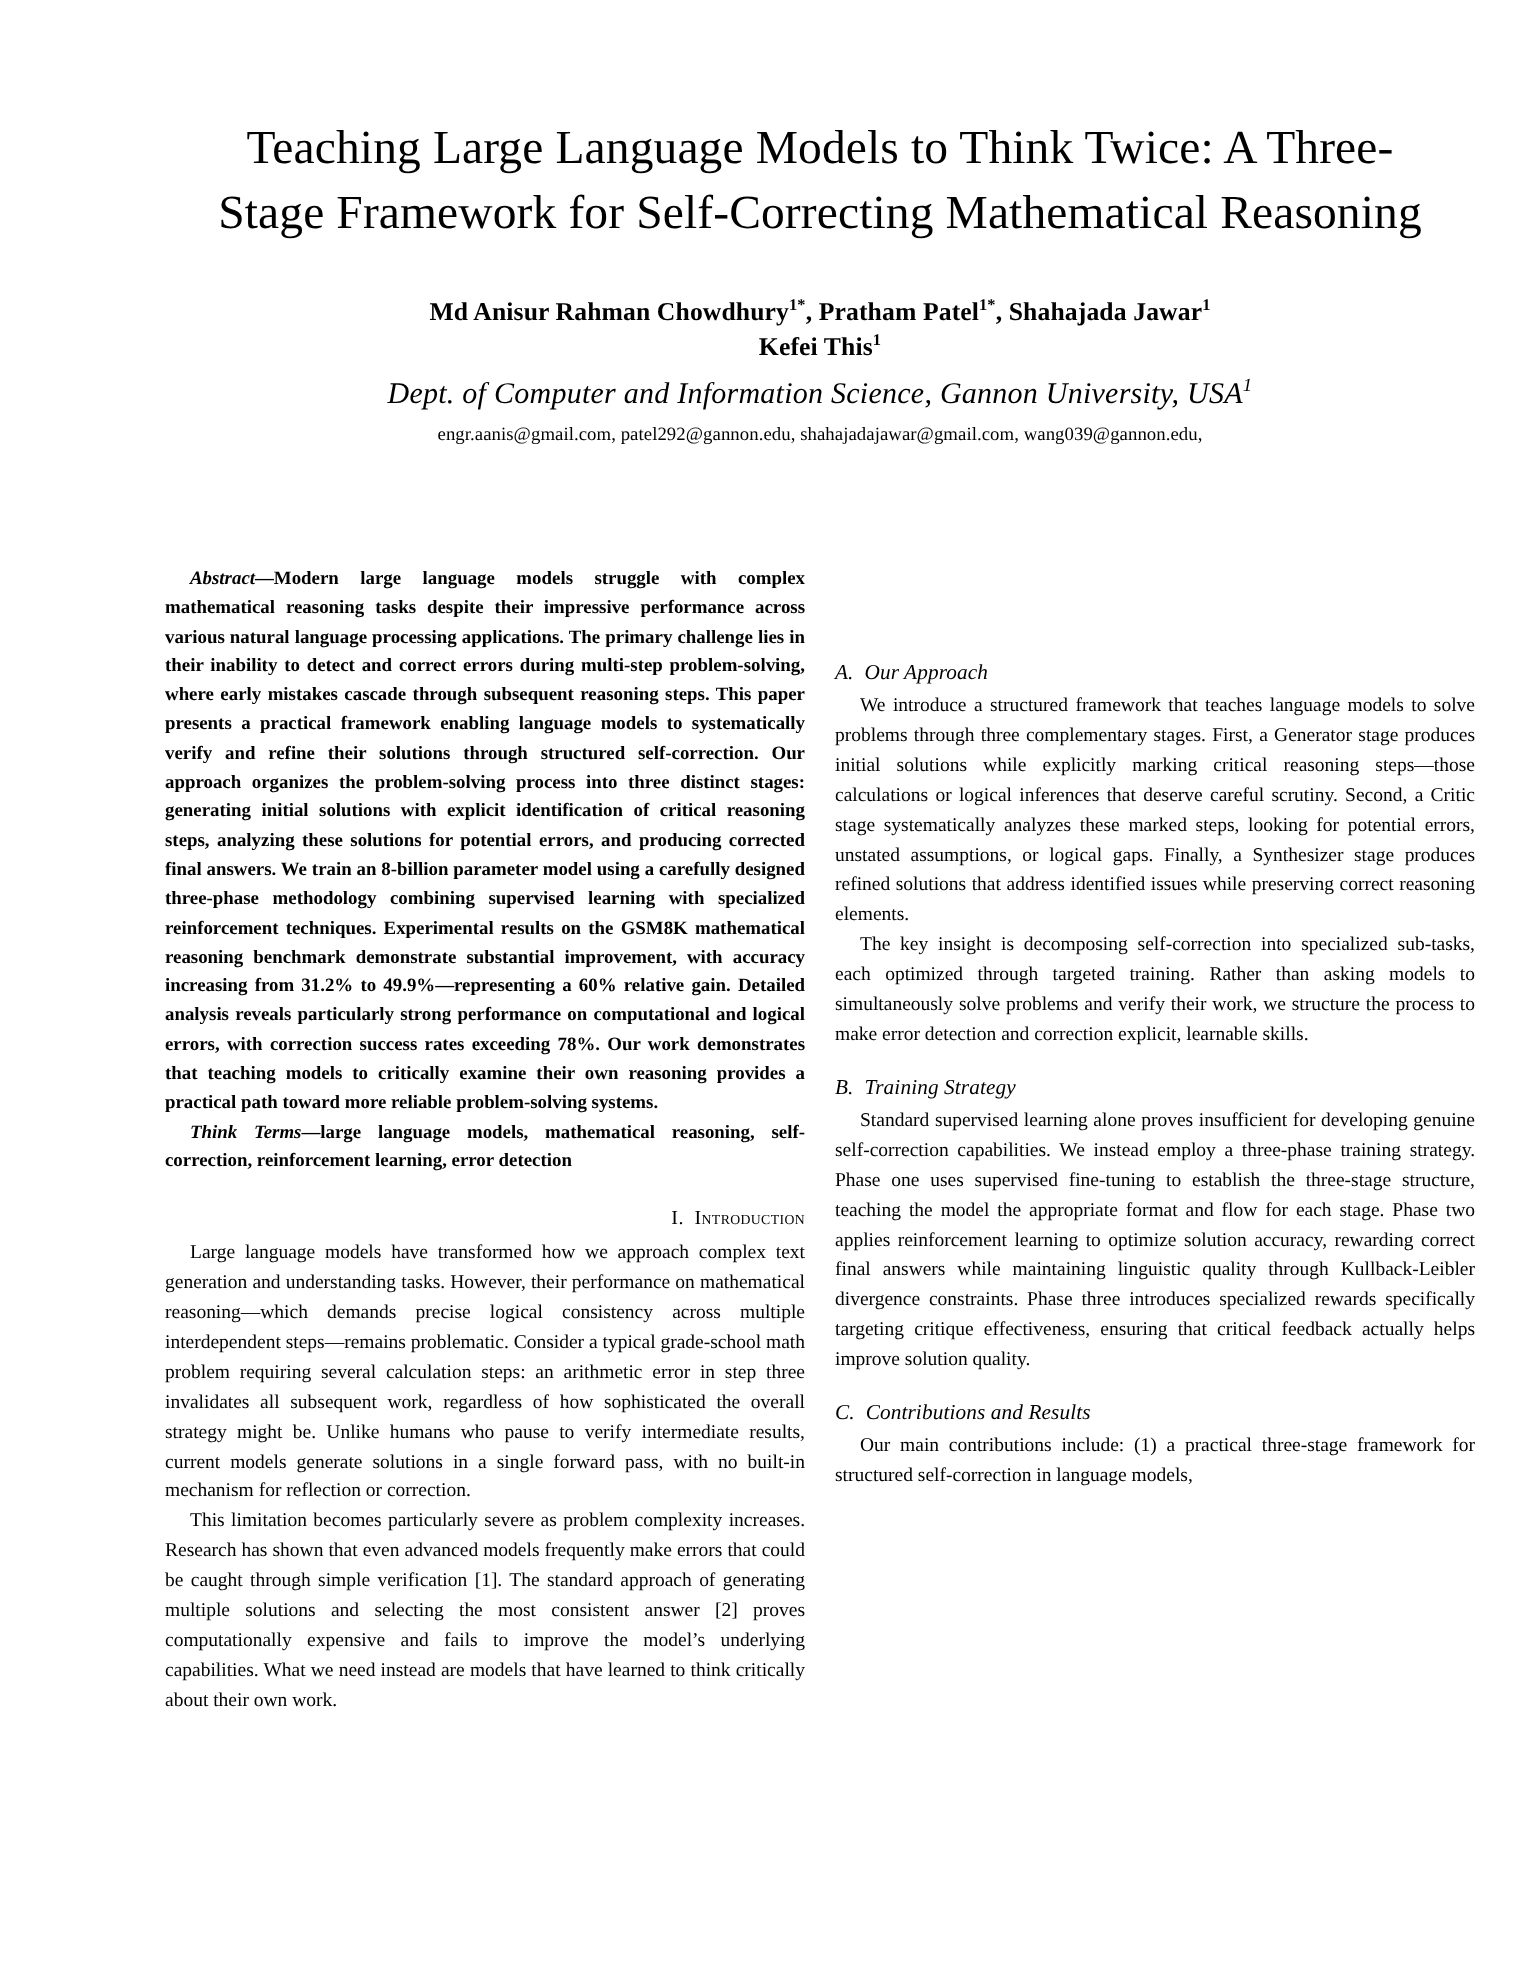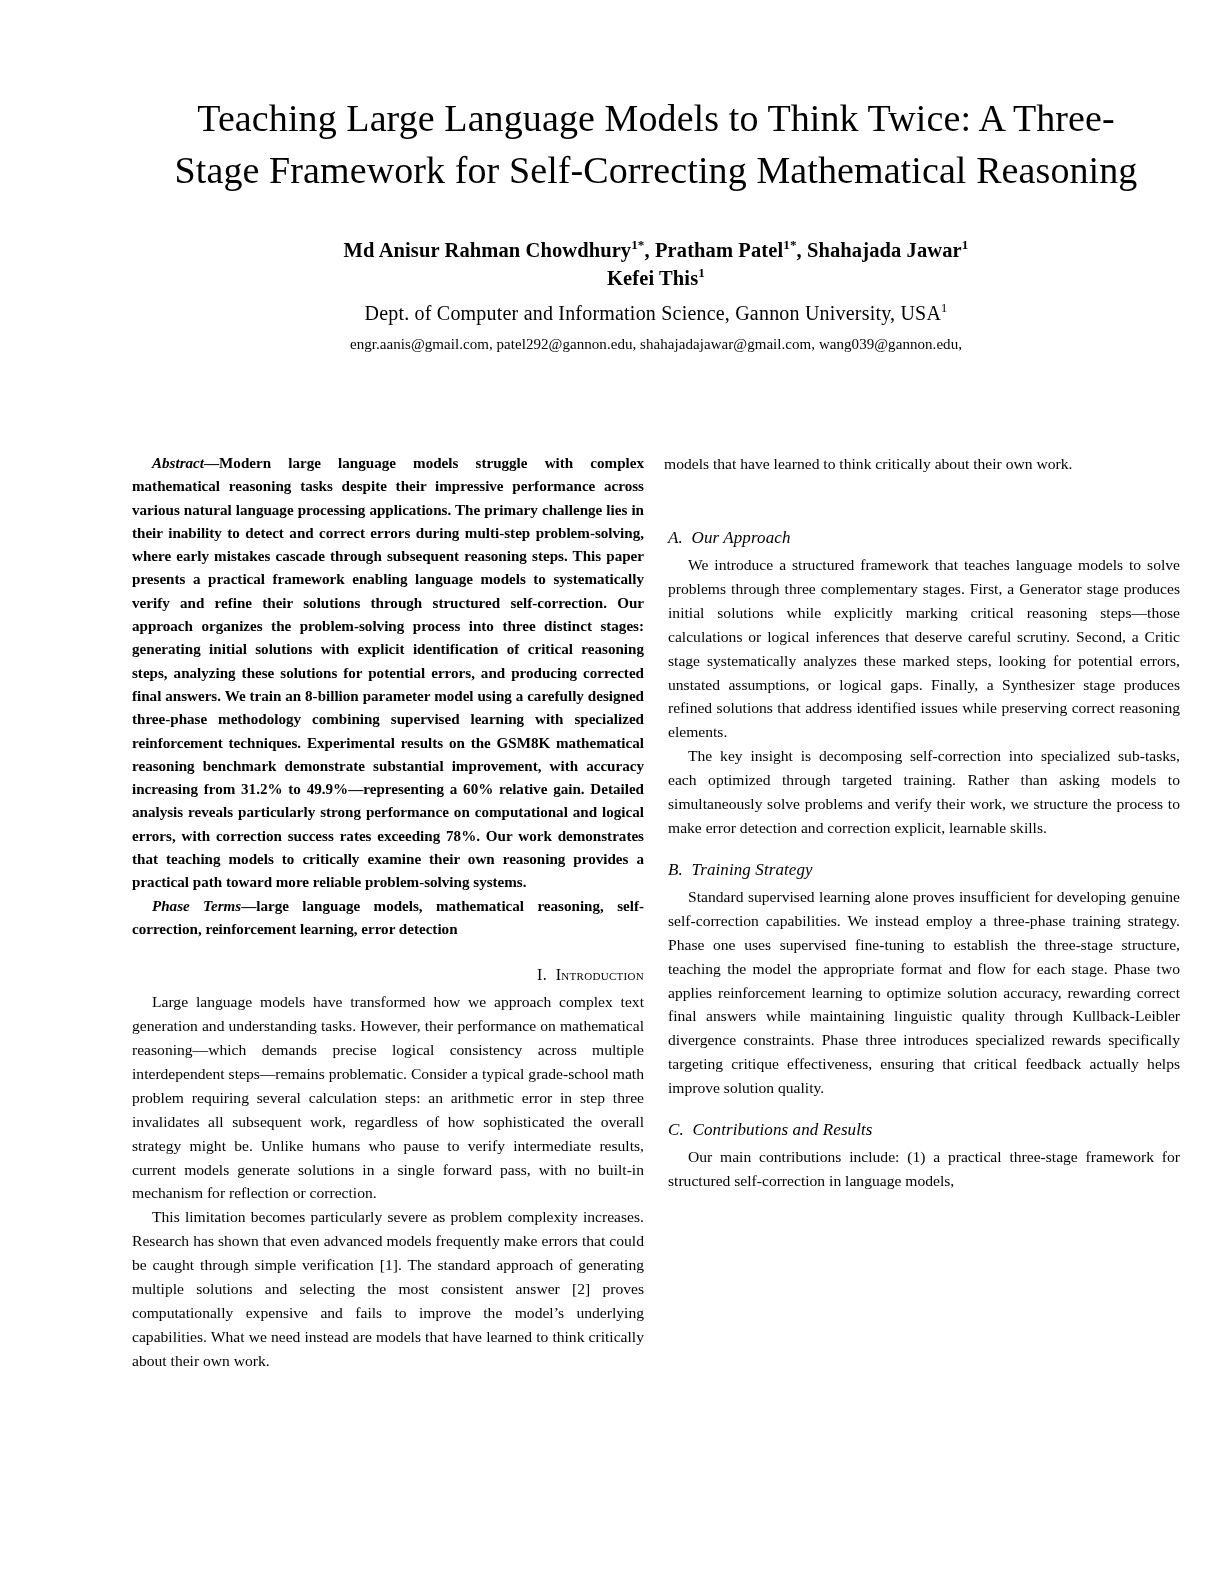--- a/index.html
+++ b/index.html
@@ -55,21 +55,22 @@
     vertical-align: super;
     line-height: 0;
     font-weight: bold;
   }
   .authors-line2 {
     display: block;
   }
 
   .affiliation {
     margin-top: 9px;
-    font-size: 20px;
+    font-size: 24px;
+    font-style: italic;
     letter-spacing: 0.2px;
   }
   .affiliation sup {
     font-size: 0.62em;
     vertical-align: super;
     line-height: 0;
   }
 
   .emails {
     margin-top: 11px;
@@ -165,21 +166,21 @@
   </div>
 
   <div class="columns">
 
     <div class="col">
 
       <div class="abstract">
         <p><span class="lead-italic">Abstract</span><span>—</span><span>Modern large language models struggle with complex mathematical reasoning tasks despite their impressive performance across various natural language processing applications. The primary challenge lies in their inability to detect and correct errors during multi-step problem-solving, where early mistakes cascade through subsequent reasoning steps. This paper presents a practical framework enabling language models to systematically verify and refine their solutions through structured self-correction. Our approach organizes the problem-solving process into three distinct stages: generating initial solutions with explicit identification of critical reasoning steps, analyzing these solutions for potential errors, and producing corrected final answers. We train an 8-billion parameter model using a carefully designed three-phase methodology combining supervised learning with specialized reinforcement techniques. Experimental results on the GSM8K mathematical reasoning benchmark demonstrate substantial improvement, with accuracy increasing from 31.2% to 49.9%—representing a 60% relative gain. Detailed analysis reveals particularly strong performance on computational and logical errors, with correction success rates exceeding 78%. Our work demonstrates that teaching models to critically examine their own reasoning provides a practical path toward more reliable problem-solving systems.</span></p>
       </div>
 
-      <p class="indexterms"><span class="lead-italic">Phase Terms</span><span>—</span><span>large language models, mathematical reasoning, self-correction, reinforcement learning, error detection</span></p>
+      <p class="indexterms"><span class="lead-italic">Think Terms</span><span>—</span><span>large language models, mathematical reasoning, self-correction, reinforcement learning, error detection</span></p>
 
       <h2 class="section-heading"><span class="numeral">I.</span>&nbsp; <span>Introduction</span></h2>
 
       <p class="indent">Large language models have transformed how we approach complex text generation and understanding tasks. However, their performance on mathematical reasoning—which demands precise logical consistency across multiple interdependent steps—remains problematic. Consider a typical grade-school math problem requiring several calculation steps: an arithmetic error in step three invalidates all subsequent work, regardless of how sophisticated the overall strategy might be. Unlike humans who pause to verify intermediate results, current models generate solutions in a single forward pass, with no built-in mechanism for reflection or correction.</p>
       <p class="indent">This limitation becomes particularly severe as problem complexity increases. Research has shown that even advanced models frequently make errors that could be caught through simple verification [1]. The standard approach of generating multiple solutions and selecting the most consistent answer [2] proves computationally expensive and fails to improve the model’s underlying capabilities. What we need instead are models that have learned to think critically about their own work.</p>
 
     </div>
 
     <div class="col">
 
@@ -192,17 +193,14 @@
 
       <p class="indent">Standard supervised learning alone proves insufficient for developing genuine self-correction capabilities. We instead employ a three-phase training strategy. Phase one uses supervised fine-tuning to establish the three-stage structure, teaching the model the appropriate format and flow for each stage. Phase two applies reinforcement learning to optimize solution accuracy, rewarding correct final answers while maintaining linguistic quality through Kullback-Leibler divergence constraints. Phase three introduces specialized rewards specifically targeting critique effectiveness, ensuring that critical feedback actually helps improve solution quality.</p>
 
       <h3 class="subsection-heading"><span>C.</span>&nbsp; <span>Contributions and Results</span></h3>
 
       <p class="indent">Our main contributions include: (1) a practical three-stage framework for structured self-correction in language models,</p>
 
     </div>
   </div>
 
-  <div style="position:absolute; left:620px; top:452px; width:512px;">
-    <p style="text-align:justify;">models that have learned to think critically about their own work.</p>
-  </div>
 
 </div>
 
 </body></html>

